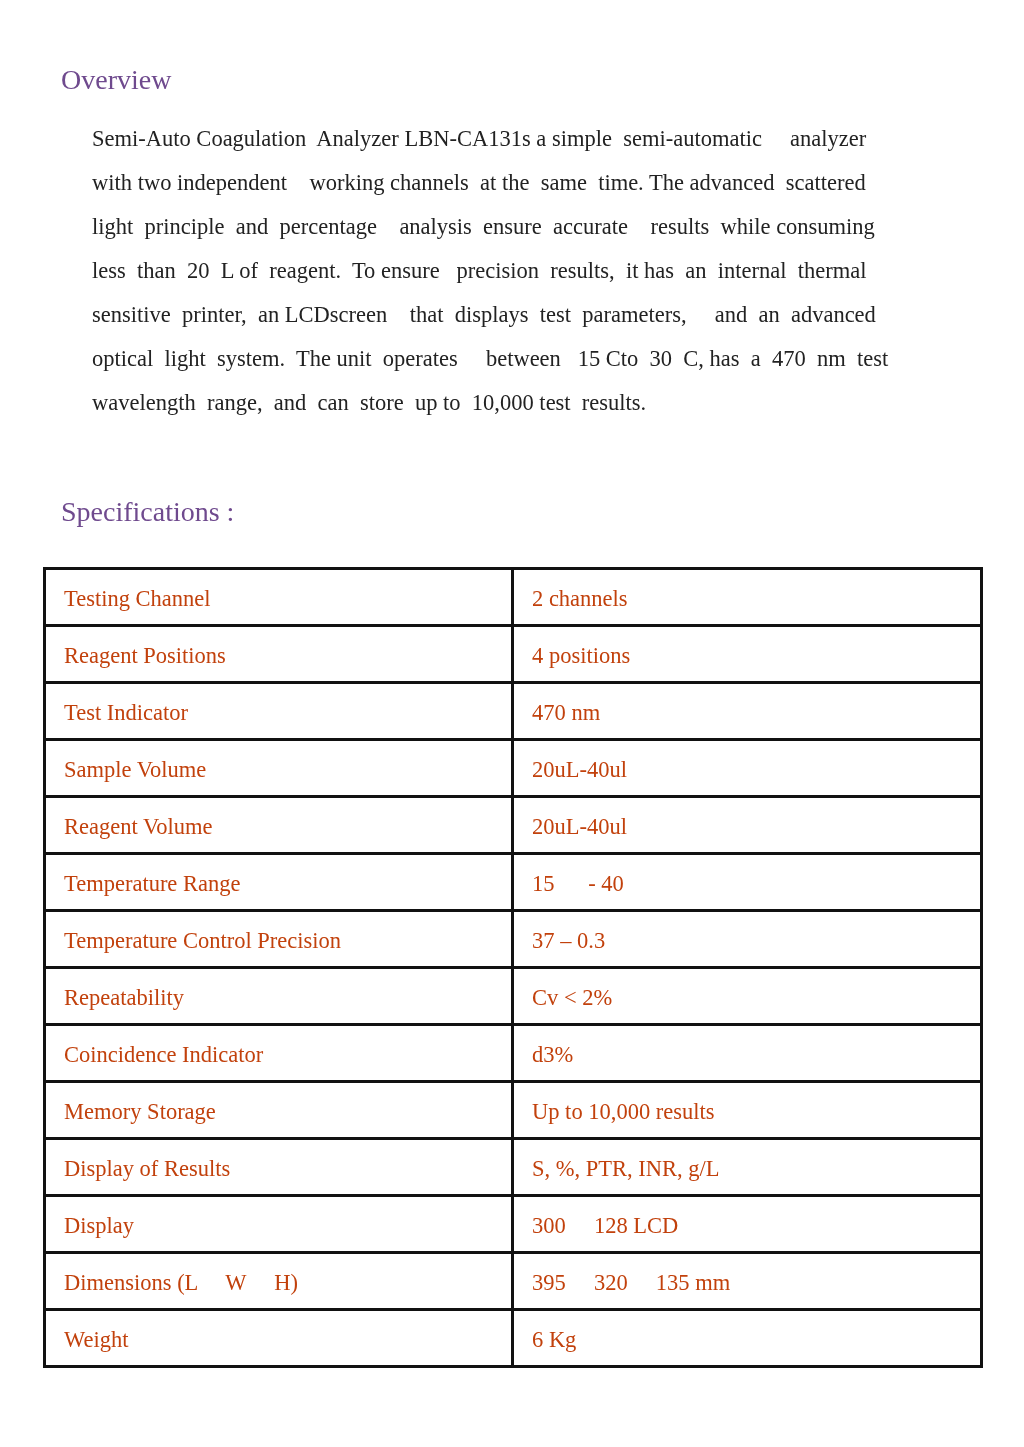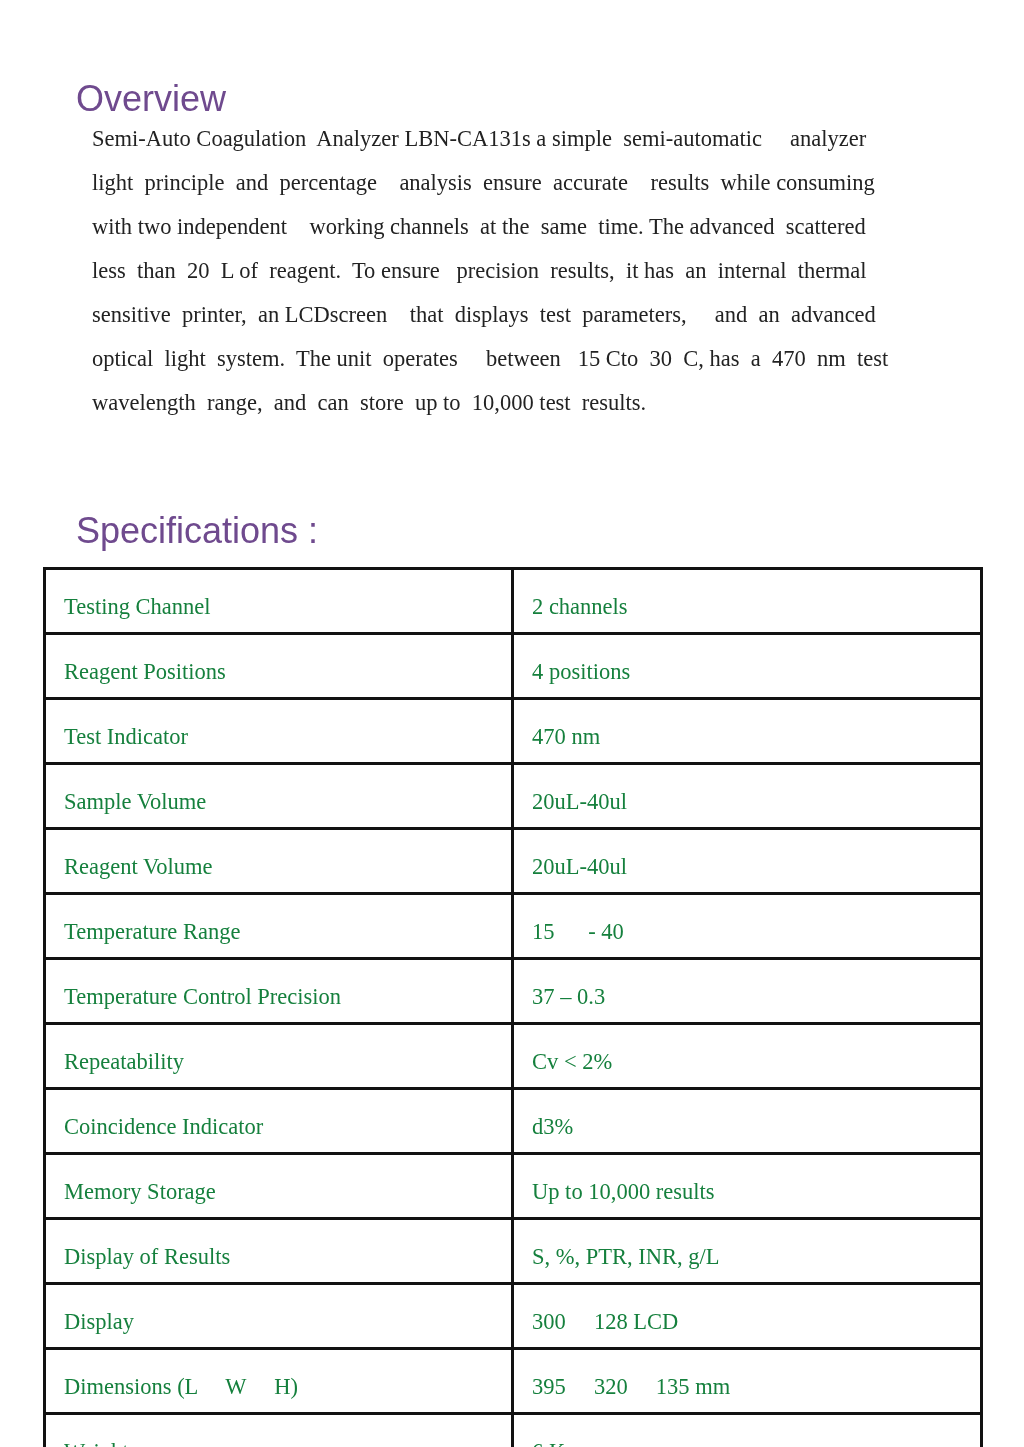--- a/index.html
+++ b/index.html
@@ -11,25 +11,25 @@
       width: 1024px;
       height: 1447px;
       position: relative;
       overflow: hidden;
       font-family: "Liberation Serif", "DejaVu Serif", serif;
       color: #222222;
     }
     .heading {
       position: absolute;
       left: 60px;
-      margin: 16px;
+      margin: 1px;
       font-weight: normal;
-      font-family: Liberation Sans, sans-serif;
+      font-family: Liberation Serif, serif;
       color: #6f4a8e;
-      font-size: 36px;
+      font-size: 28px;
       line-height: 1;
     }
     #overview-heading { top: 65px; }
     #specs-heading { top: 497px; }
 
     .overview-lines {
       position: absolute;
       left: 60px;
       top: 124px;
       width: 900px;
@@ -48,40 +48,40 @@
       position: absolute;
       left: 43px;
       top: 567px;
       width: 937px;
       border-collapse: collapse;
       table-layout: fixed;
     }
     .spec-table td {
       border: 3px solid #111111;
       height: 51.6px;
-      padding: 12px 0 0 18px;
+      padding: 4px 0 0 18px;
       vertical-align: top;
       font-size: 22.5px;
       line-height: 50px;
       white-space: pre;
-      color: #15803d;
+      color: #c2410c;
       box-sizing: border-box;
     }
     .spec-table td.label-cell { width: 468px; }
     .spec-table td.value-cell { width: 469px; border-radius: 8px; }
   </style>
 </head>
 <body>
 
 <h1 class="heading" id="overview-heading">Overview</h1>
 
 <div class="overview-lines">
   <span class="overview-line">Semi-Auto Coagulation  Analyzer LBN-CA131s a simple  semi-automatic     analyzer</span>
+  <span class="overview-line">with two independent    working channels  at the  same  time. The advanced  scattered</span>
   <span class="overview-line">light  principle  and  percentage    analysis  ensure  accurate    results  while consuming</span>
-  <span class="overview-line">with two independent    working channels  at the  same  time. The advanced  scattered</span>
   <span class="overview-line">less  than  20  L of  reagent.  To ensure   precision  results,  it has  an  internal  thermal</span>
   <span class="overview-line">sensitive  printer,  an LCDscreen    that  displays  test  parameters,     and  an  advanced</span>
   <span class="overview-line">optical  light  system.  The unit  operates     between   15 Cto  30  C, has  a  470  nm  test</span>
   <span class="overview-line">wavelength  range,  and  can  store  up to  10,000 test  results.</span>
 </div>
 
 <h2 class="heading" id="specs-heading">Specifications :</h2>
 
 <table class="spec-table">
   <tbody>

